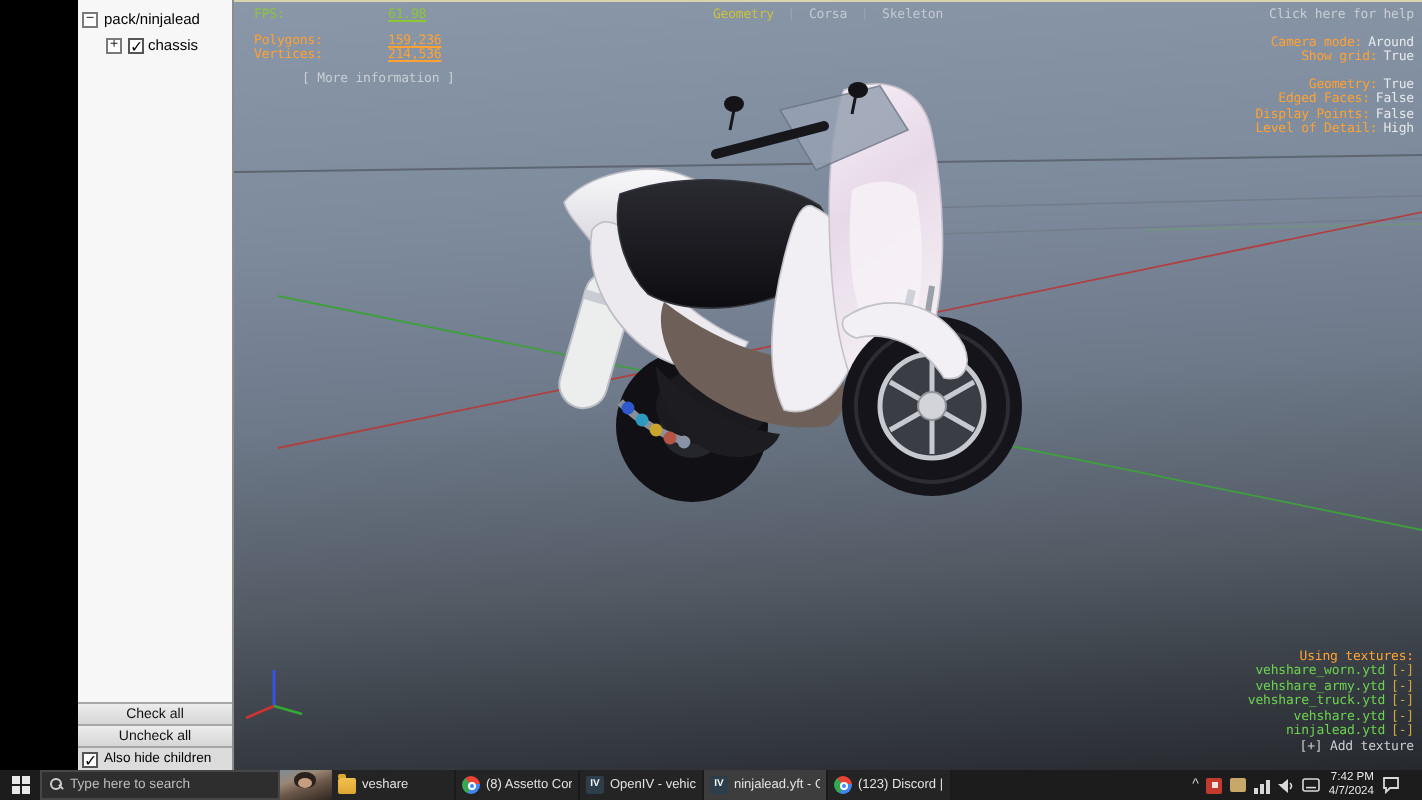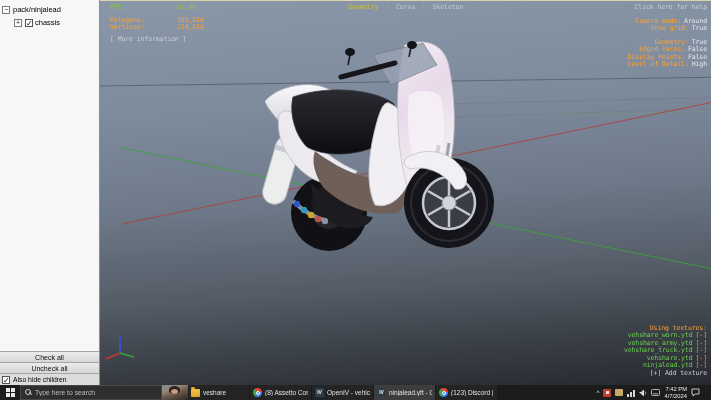--- a/index.html
+++ b/index.html
@@ -10,22 +10,22 @@
   
   .titlebar { height:11px; background:linear-gradient(#f4f4f4,#dedede); display:flex; align-items:center;
     font-size:7.5px; color:#1a1a1a; flex:0 0 11px; border-bottom:1px solid #b9b9b9; }
   .app-icon { width:7px; height:7px; margin:0 3px 0 3px; background:linear-gradient(135deg,#d25c2a 0 45%,#32424e 45% 100%); border:1px solid #444; }
   .win-title { white-space:nowrap; }
   .tb-spacer { flex:1; }
   .win-ctl { width:16px; text-align:center; font-size:7px; color:#333; line-height:10px; }
 
   
   .main { flex:1; display:flex; min-height:0; }
-  .sidebar { width:100px; background:#f7f7f7; border-right:1px solid #8c8c8c; display:flex; flex-direction:column;
-    font-size:7.5px; color:#000; }
+  .sidebar { width:78px; background:#f7f7f7; border-right:1px solid #8c8c8c; display:flex; flex-direction:column;
+    font-size:7.5px; color:#000;margin-left:39px; }
   .tree { padding:3px 2px 0 2px; flex:1; }
   .tree-row { display:flex; align-items:center; height:13px; white-space:nowrap; }
   .tree-row.child { padding-left:12px; }
   .expander { width:8px; height:8px; border:1px solid #7a7a7a; background:#fff; font-size:7px; line-height:6px;
     text-align:center; margin-right:3px; color:#222; flex:0 0 8px; }
   .cb { width:8px; height:8px; border:1px solid #555; background:#fff; font-size:8px; line-height:7px;
     text-align:center; margin-right:2px; color:#000; flex:0 0 8px; }
   .side-bottom { margin-top:auto; }
   .side-btn { height:11px; background:linear-gradient(#ececec,#d6d6d6); border-top:1px solid #a6a6a6;
     font-size:7px; display:flex; align-items:center; justify-content:center; color:#111; cursor:default; }
@@ -35,45 +35,45 @@
 
   
   .viewport { flex:1; position:relative; overflow:hidden; border-top:1px solid #d8d4ac;
     background:linear-gradient(176deg,#8a97a9 0%,#7e8b9d 28%,#6e7a8a 50%,#535b65 72%,#383d44 88%,#26292e 100%); }
   .scene { position:absolute; left:0; top:0; }
   .ovl { position:absolute; font-family:"DejaVu Sans Mono",monospace; font-size:6.5px; line-height:7.5px;
     letter-spacing:-0.1px; white-space:nowrap; }
   .stats { left:10px; top:3px; }
   .stat-line { height:7.5px; }
   .sl-label { display:inline-block; width:64px; text-align:left; }
-  .sl-value { margin-left:3px; }
+  .sl-value { margin-left:3px;text-decoration:underline; }
   .fps { color:var(--fps_green); margin-bottom:5px; }
   .ostat { color:var(--accent_orange); }
-  .more-info { color:var(--muted_text); margin-top:4px; }
+  .more-info { color:var(--muted_text); margin-top:4px;margin-left:24px; }
   .tabs { top:3px; left:50%; transform:translateX(-50%); }
   .tab { color:#c3cad2; }
   .tab.active { color:var(--tab_active); }
   .tab-sep { color:#9aa4ae; margin:0 3px; }
   .settings { top:3px; right:4px; text-align:right; }
   .help { color:var(--muted_text); margin-bottom:6px; }
   .set-label { color:var(--accent_orange); }
   .set-value { color:var(--value_text); margin-left:3px; }
   .gap-above { margin-top:6px; }
   .textures { bottom:8px; right:4px; text-align:right; }
   .tex-header { color:var(--accent_orange); }
   .tex-name { color:var(--texture_green); }
   .tex-rm { color:var(--bracket_yellow); margin-left:3px; }
   .tex-add { color:var(--muted_text); }
   .gizmo { position:absolute; left:6px; bottom:8px; }
 
   
   .taskbar { height:15px; flex:0 0 15px; background:#1c1c1c; display:flex; align-items:stretch;
     font-size:7px; color:#ddd; }
   .start { width:20px; display:flex; align-items:center; justify-content:center; }
-  .searchbox { width:142px; background:#2e2e2e; border:1px solid #474747; display:flex; align-items:center;
+  .searchbox { width:120px; background:#2e2e2e; border:1px solid #474747; display:flex; align-items:center;
     gap:3px; padding:0 4px; }
   .sicon { width:7px; height:7px; position:relative; flex:0 0 7px; }
   .sicon::before { content:""; position:absolute; left:0; top:0; width:4px; height:4px; border:1px solid #cfcfcf; border-radius:50%; }
   .sicon::after { content:""; position:absolute; left:4px; top:4px; width:3px; height:1px; background:#cfcfcf; transform:rotate(45deg); }
   .searchbox input { background:transparent; border:none; outline:none; color:#cfcfcf; font-size:6.8px; width:100%;
     font-family:"Liberation Sans","DejaVu Sans",sans-serif; }
   .searchbox input::placeholder { color:#bdbdbd; }
   .avatar { width:26px; background:linear-gradient(160deg,#7d8c96 0%,#9a8876 30%,#6b584a 55%,#2e2620 100%); position:relative; }
   .avatar::before { content:""; position:absolute; left:7px; top:1px; width:11px; height:8px; border-radius:50% 50% 45% 45%; background:#2a211c; }
   .avatar::after { content:""; position:absolute; left:9px; top:4px; width:7px; height:5px; border-radius:50%; background:#c79d7f; }

